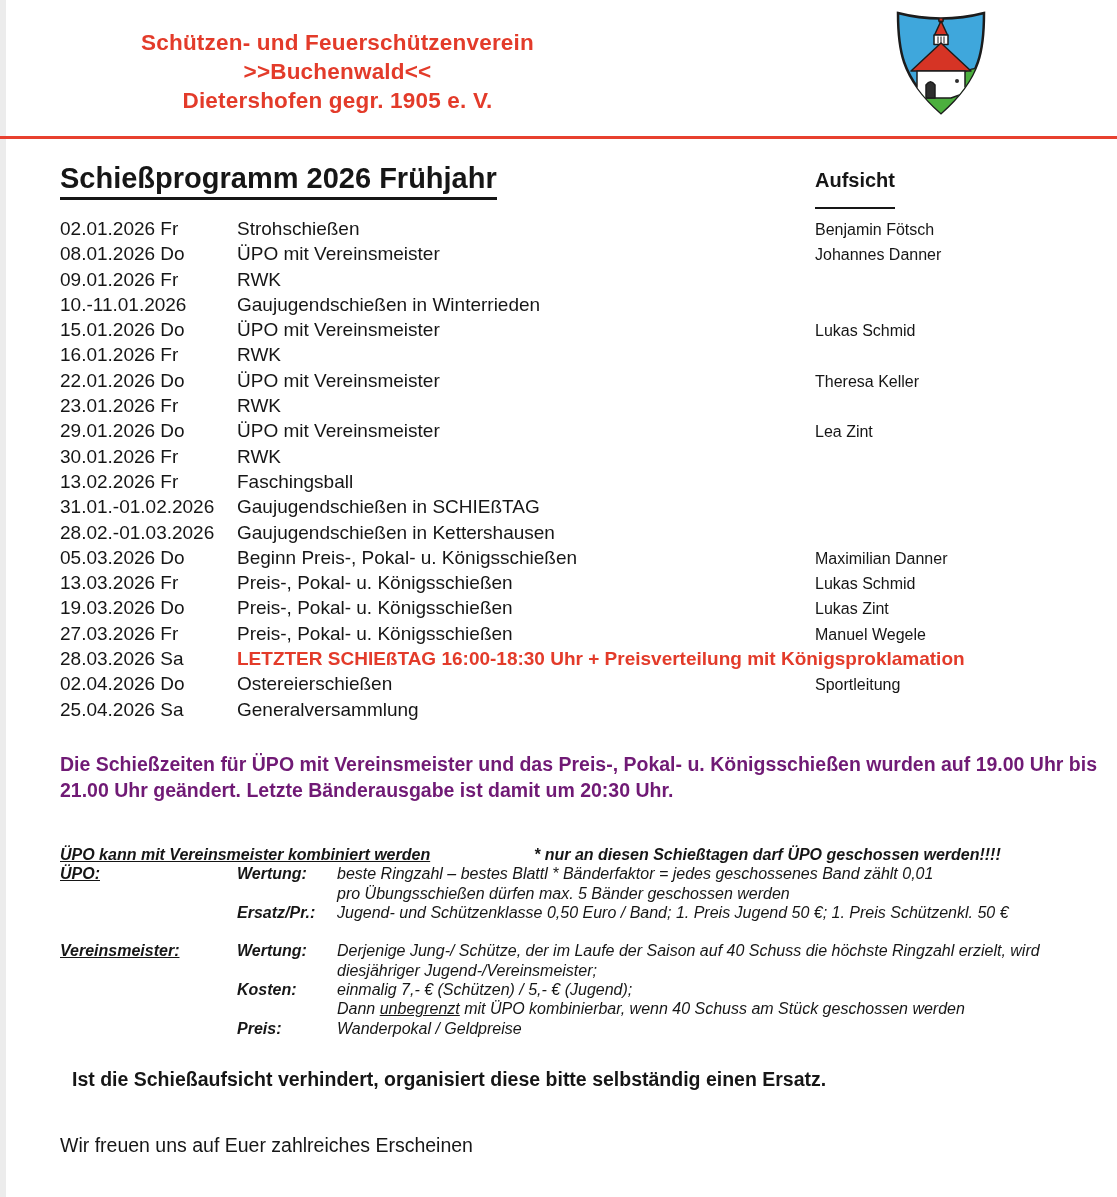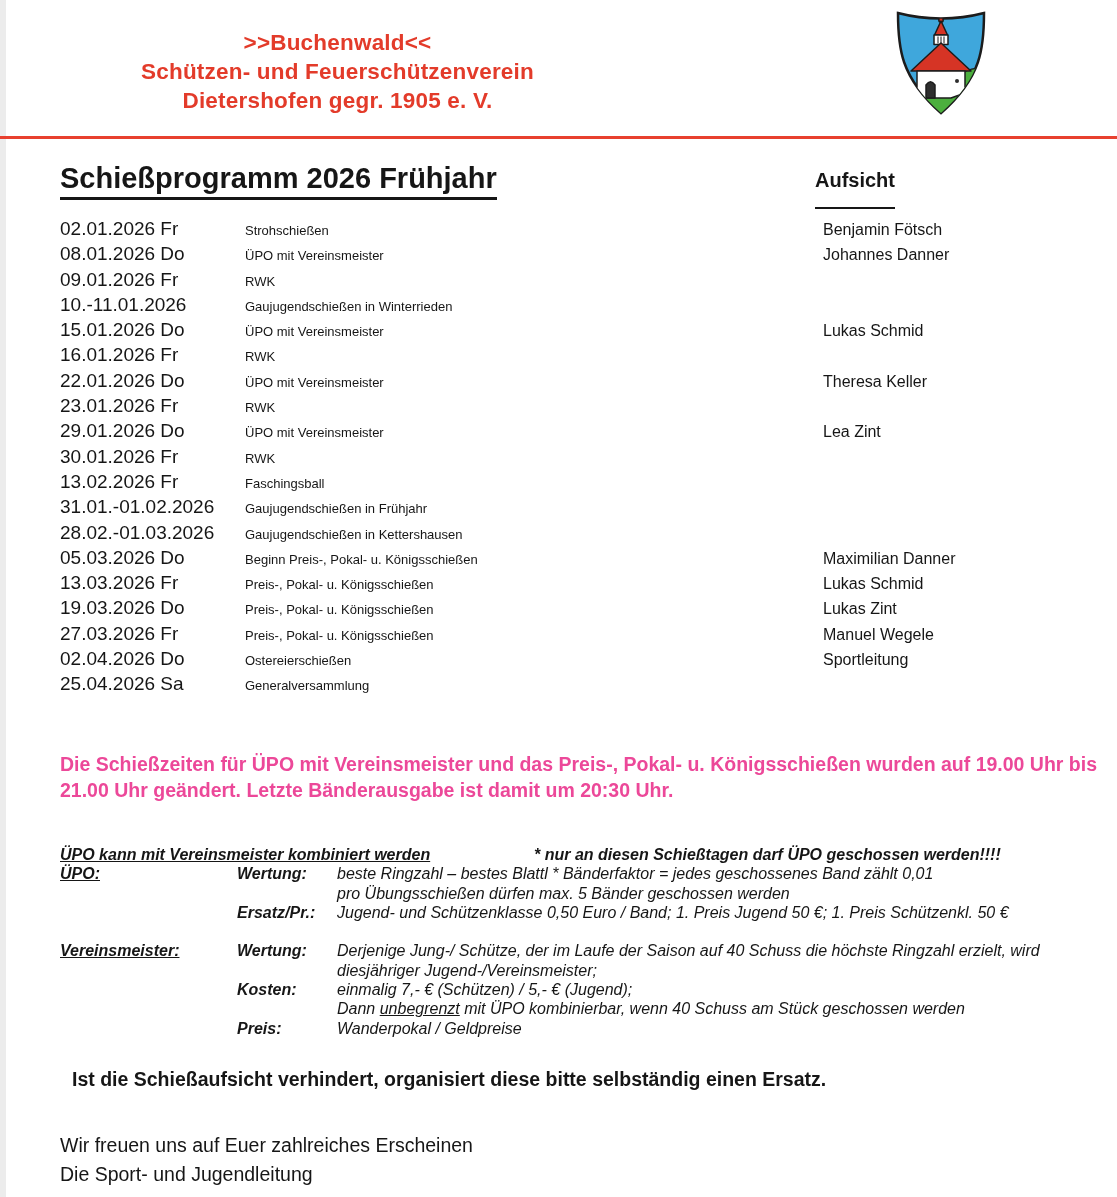--- a/index.html
+++ b/index.html
@@ -19,27 +19,27 @@
   .title-row{position:absolute;left:60px;right:0;top:162px;}
   .title{display:inline-block;font-size:29px;font-weight:bold;
          border-bottom:3px solid #161616;padding-bottom:2px;}
   .aufsicht{position:absolute;left:755px;top:7px;font-size:20px;font-weight:bold;
             border-bottom:2px solid #161616;padding-bottom:15px;}
 
   
   .schedule{position:absolute;left:60px;right:0;top:216px;}
   .srow{display:flex;align-items:baseline;height:25.3px;line-height:25.3px;}
   .c-date{flex:0 0 177px;font-size:19px;white-space:nowrap;}
-  .c-event{flex:0 0 578px;font-size:13px;white-space:nowrap;margin-left:8px;}
+  .c-event{flex:0 0 578px;font-size:19px;white-space:nowrap;}
   .c-sup{font-size:16px;white-space:nowrap;}
   .c-event.highlight{color:#e33b2a;font-weight:bold;}
 
   
   .notice{position:absolute;left:60px;top:752px;width:1056px;margin:0;
-          color:#ec4899;font-weight:bold;font-size:19.5px;line-height:25.5px;}
+          color:#701a75;font-weight:bold;font-size:19.5px;line-height:25.5px;}
 
   
   .rules{position:absolute;left:60px;right:4px;top:845px;
          font-size:16px;font-style:italic;line-height:19.3px;}
   .rrow{display:flex;}
   .combo{position:relative;height:19.3px;}
   .combo-note{font-weight:bold;text-decoration:underline;white-space:nowrap;}
   .combo-warn{position:absolute;left:474px;top:0;font-weight:bold;white-space:nowrap;}
   .r-label{flex:0 0 177px;font-weight:bold;}
   .r-label .u,.u{text-decoration:underline;}
@@ -53,22 +53,22 @@
   .closing{position:absolute;left:60px;top:1131px;font-size:19.5px;line-height:28.5px;}
 </style>
 </head>
 <body>
 
 <div class="page">
   <div class="left-edge"></div>
 
   <header class="letterhead">
     <div class="club-name">
+      <div>Schützen- und Feuerschützenverein</div>
       <div>&gt;&gt;Buchenwald&lt;&lt;</div>
-      <div>Schützen- und Feuerschützenverein</div>
       <div>Dietershofen gegr. 1905 e. V.</div>
     </div>
   </header>
 
   <div class="crest">
     <svg viewBox="0 0 96 112" width="96" height="112" aria-hidden="true">
       <defs>
         <clipPath id="shieldClip">
           <path d="M5 8 C22 12.5 34 13.5 48 13.5 C62 13.5 74 12.5 91 8 C91 42 89 72 48 108 C7 72 5 42 5 8 Z"></path>
         </clipPath>
@@ -159,21 +159,21 @@
     </div>
 
     <div class="srow">
       <span class="c-date">13.02.2026 Fr</span>
       <span class="c-event">Faschingsball</span>
       <span class="c-sup"></span>
     </div>
 
     <div class="srow">
       <span class="c-date">31.01.-01.02.2026</span>
-      <span class="c-event">Gaujugendschießen in Frühjahr</span>
+      <span class="c-event">Gaujugendschießen in SCHIEßTAG</span>
       <span class="c-sup"></span>
     </div>
 
     <div class="srow">
       <span class="c-date">28.02.-01.03.2026</span>
       <span class="c-event">Gaujugendschießen in Kettershausen</span>
       <span class="c-sup"></span>
     </div>
 
     <div class="srow">
@@ -193,20 +193,25 @@
       <span class="c-event">Preis-, Pokal- u. Königsschießen</span>
       <span class="c-sup">Lukas Zint</span>
     </div>
 
     <div class="srow">
       <span class="c-date">27.03.2026 Fr</span>
       <span class="c-event">Preis-, Pokal- u. Königsschießen</span>
       <span class="c-sup">Manuel Wegele</span>
     </div>
 
+    <div class="srow">
+      <span class="c-date">28.03.2026 Sa</span>
+      <span class="c-event highlight">LETZTER SCHIEßTAG 16:00-18:30 Uhr + Preisverteilung mit Königsproklamation</span>
+      <span class="c-sup"></span>
+    </div>
 
     <div class="srow">
       <span class="c-date">02.04.2026 Do</span>
       <span class="c-event">Ostereierschießen</span>
       <span class="c-sup">Sportleitung</span>
     </div>
 
     <div class="srow">
       <span class="c-date">25.04.2026 Sa</span>
       <span class="c-event">Generalversammlung</span>
@@ -262,15 +267,14 @@
       <span class="r-label"></span>
       <span class="r-key">Preis:</span>
       <span class="r-val">Wanderpokal / Geldpreise</span>
     </div>
   </div>
 
   <p class="replacement">Ist die Schießaufsicht verhindert, organisiert diese bitte selbständig einen Ersatz.</p>
 
   <div class="closing">
     <div>Wir freuen uns auf Euer zahlreiches Erscheinen</div>
-    <div>Die Sport- und Jugendleitung</div>
   </div>
 </div>
 
 </body></html>

